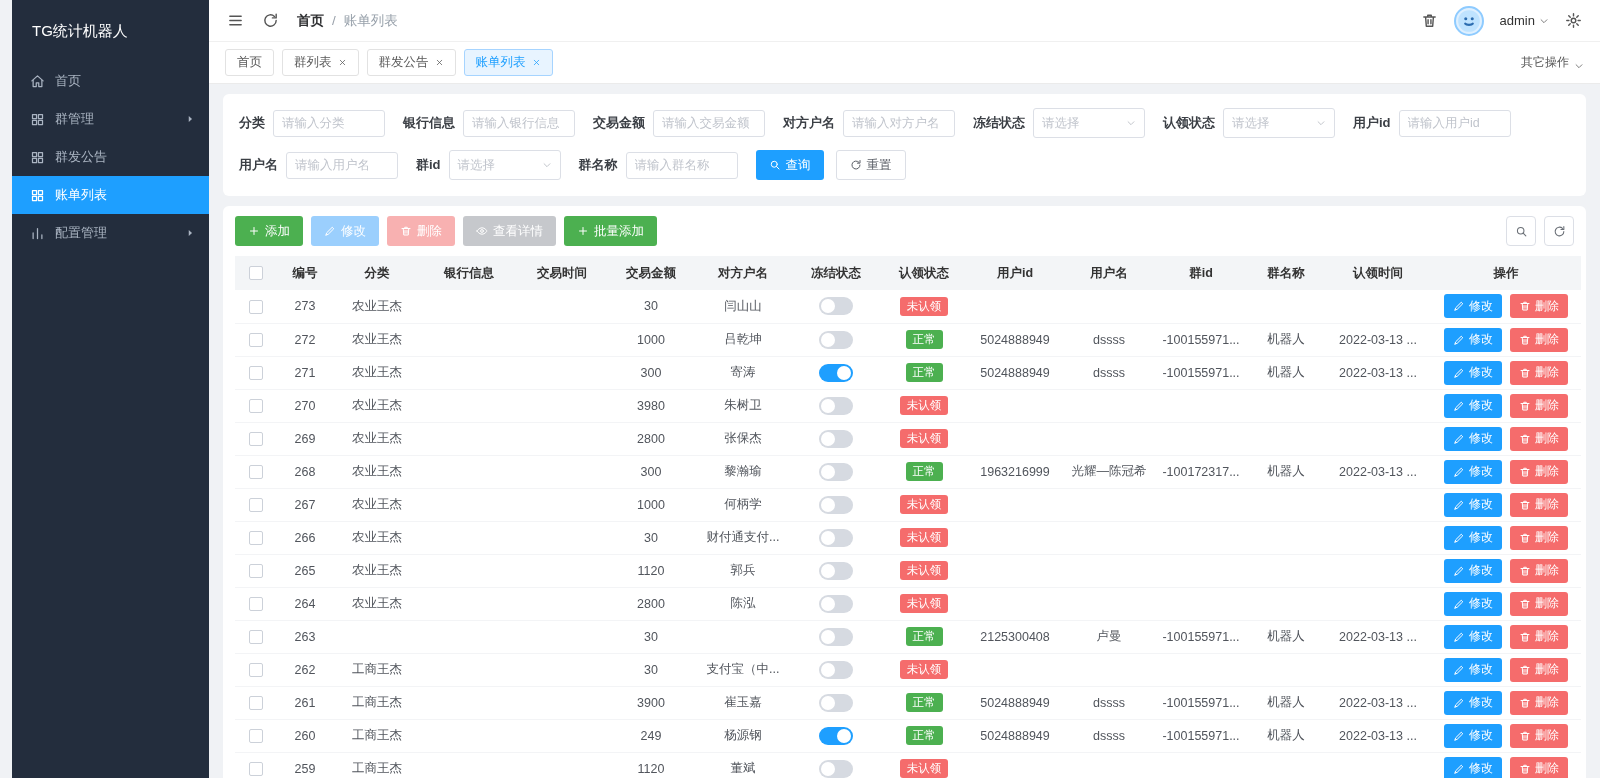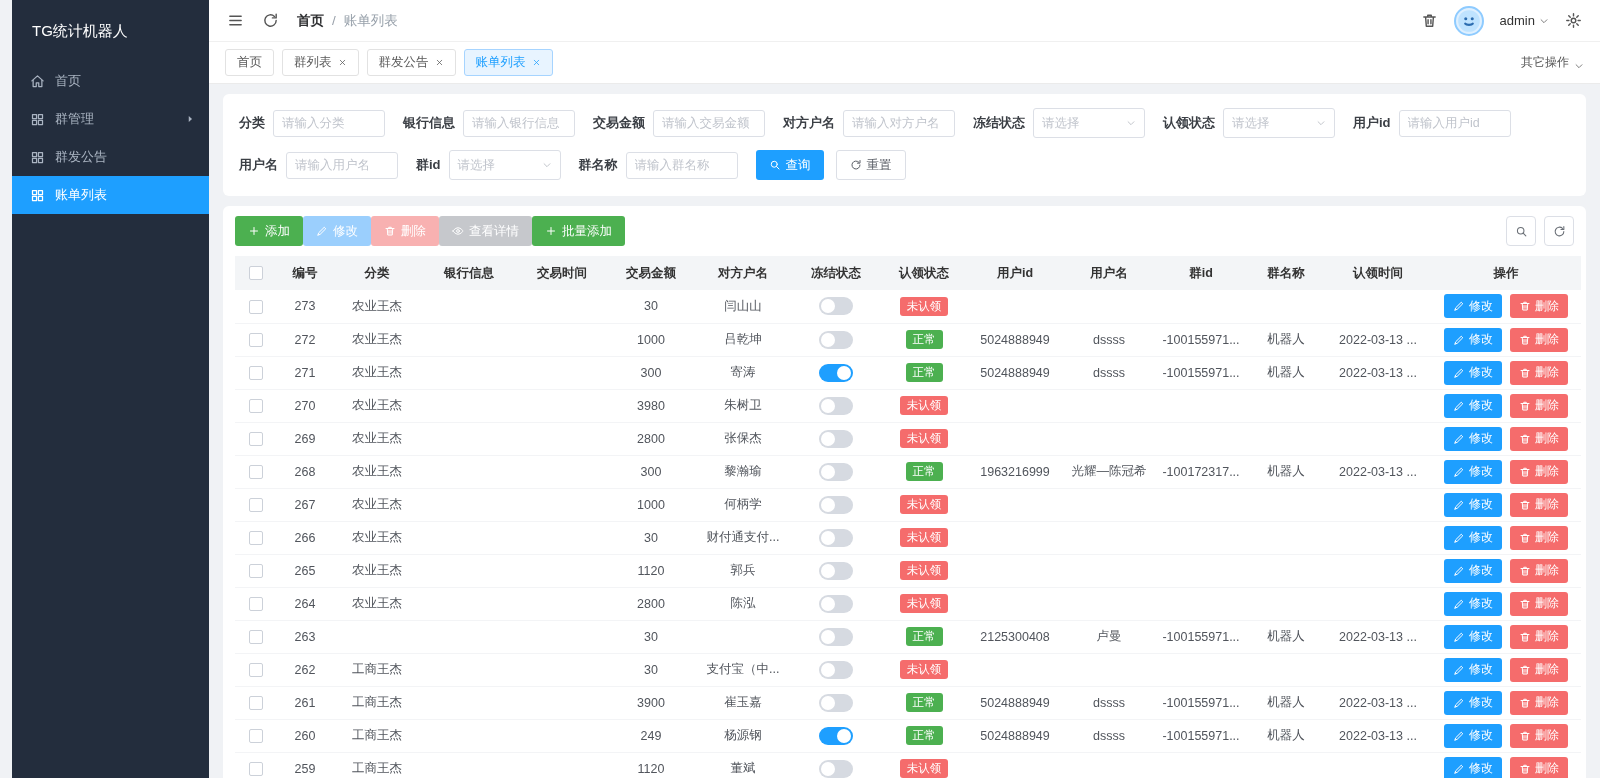--- a/index.html
+++ b/index.html
@@ -59,21 +59,21 @@
   .btn { display:inline-flex; align-items:center; gap:5px; height:30px; padding:0 13px; border:none; border-radius:3px; font-size:12.5px; color:#fff; cursor:pointer; font-family:inherit; white-space:nowrap; }
   .btn .icon, .btn svg { width:12px; height:12px; }
   .btn-primary { background:var(--accent,#1e9fff); }
   .btn-plain { background:#fff; border:1px solid #dcdfe6; color:#5a5e66; }
   .btn-green { background:var(--green,#4cb050); }
   .btn-blue-light { background:#9bcffd; cursor:not-allowed; }
   .btn-red-light { background:#f8b1b1; cursor:not-allowed; }
   .btn-gray { background:#c6c8cc; cursor:not-allowed; }
 
   .toolbar { display:flex; align-items:center; margin-bottom:10px; }
-  .toolbar-left { display:flex; align-items:center; gap:0; }
+  .toolbar-left { display:flex; align-items:center; gap:8px; }
   .toolbar-right { margin-left:auto; display:flex; align-items:center; gap:8px; }
   .icon-btn { width:30px; height:30px; border:1px solid #dcdfe6; border-radius:4px; background:#fff; color:#6b7077; display:flex; align-items:center; justify-content:center; cursor:pointer; }
   .icon-btn svg { width:13px; height:13px; }
 
   
   .table-card { padding:10px 12px; }
   table.grid { width:100%; border-collapse:collapse; table-layout:fixed; font-size:12.5px; color:#51555c; }
   table.grid th { background:#f3f5f7; height:34px; font-weight:bold; color:#333; text-align:center; padding:0 4px; overflow:hidden; white-space:nowrap; text-overflow:ellipsis; }
   table.grid td { height:33px; text-align:center; padding:0 4px; border-bottom:1px solid #f3f4f6; overflow:hidden; white-space:nowrap; text-overflow:ellipsis; }
   .cb { display:inline-block; width:14px; height:14px; border:1px solid #ccd1d9; border-radius:2px; background:#fff; vertical-align:middle; cursor:pointer; }
@@ -139,20 +139,33 @@
         <div class="menu-item active">
           <span class="icon ">
             <svg viewBox="0 0 24 24" fill="none" stroke="currentColor" stroke-width="2" stroke-linecap="round" stroke-linejoin="round">
               <rect x="4" y="4" width="6.5" height="6.5"></rect>
               <rect x="13.5" y="4" width="6.5" height="6.5"></rect>
               <rect x="4" y="13.5" width="6.5" height="6.5"></rect>
               <rect x="13.5" y="13.5" width="6.5" height="6.5"></rect>
             </svg>
           </span>
           <span class="mi-label">账单列表</span>
+        </div>
+        <div class="menu-item">
+          <span class="icon ">
+            <svg viewBox="0 0 24 24" fill="none" stroke="currentColor" stroke-width="2" stroke-linecap="round" stroke-linejoin="round">
+              <path d="M5 20v-9M12 20V4M19 20v-6"></path>
+            </svg>
+          </span>
+          <span class="mi-label">配置管理</span>
+          <span class="icon arrow">
+            <svg viewBox="0 0 24 24" fill="none" stroke="currentColor" stroke-width="2" stroke-linecap="round" stroke-linejoin="round">
+              <path d="M9 5l8 7-8 7z" fill="currentColor" stroke="none"></path>
+            </svg>
+          </span>
         </div>
       </nav>
   </aside>
 
   <div class="main">
 
     <header class="topbar">
       <span class="tb-icon icon" id="ic-menu">
           <svg viewBox="0 0 24 24" fill="none" stroke="currentColor" stroke-width="2" stroke-linecap="round" stroke-linejoin="round">
             <path d="M4 6h16M4 12h16M4 18h16"></path>

